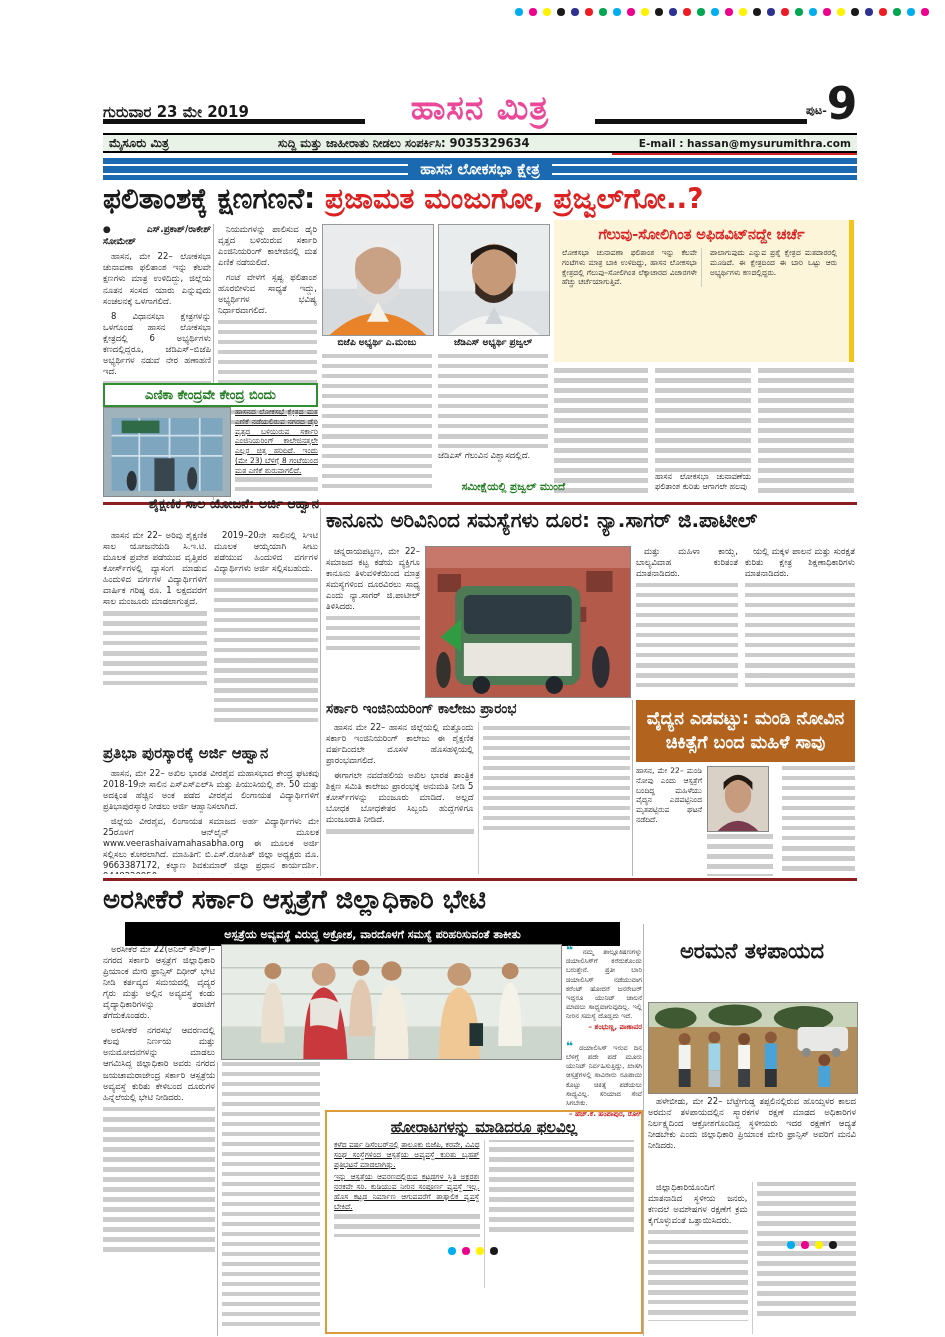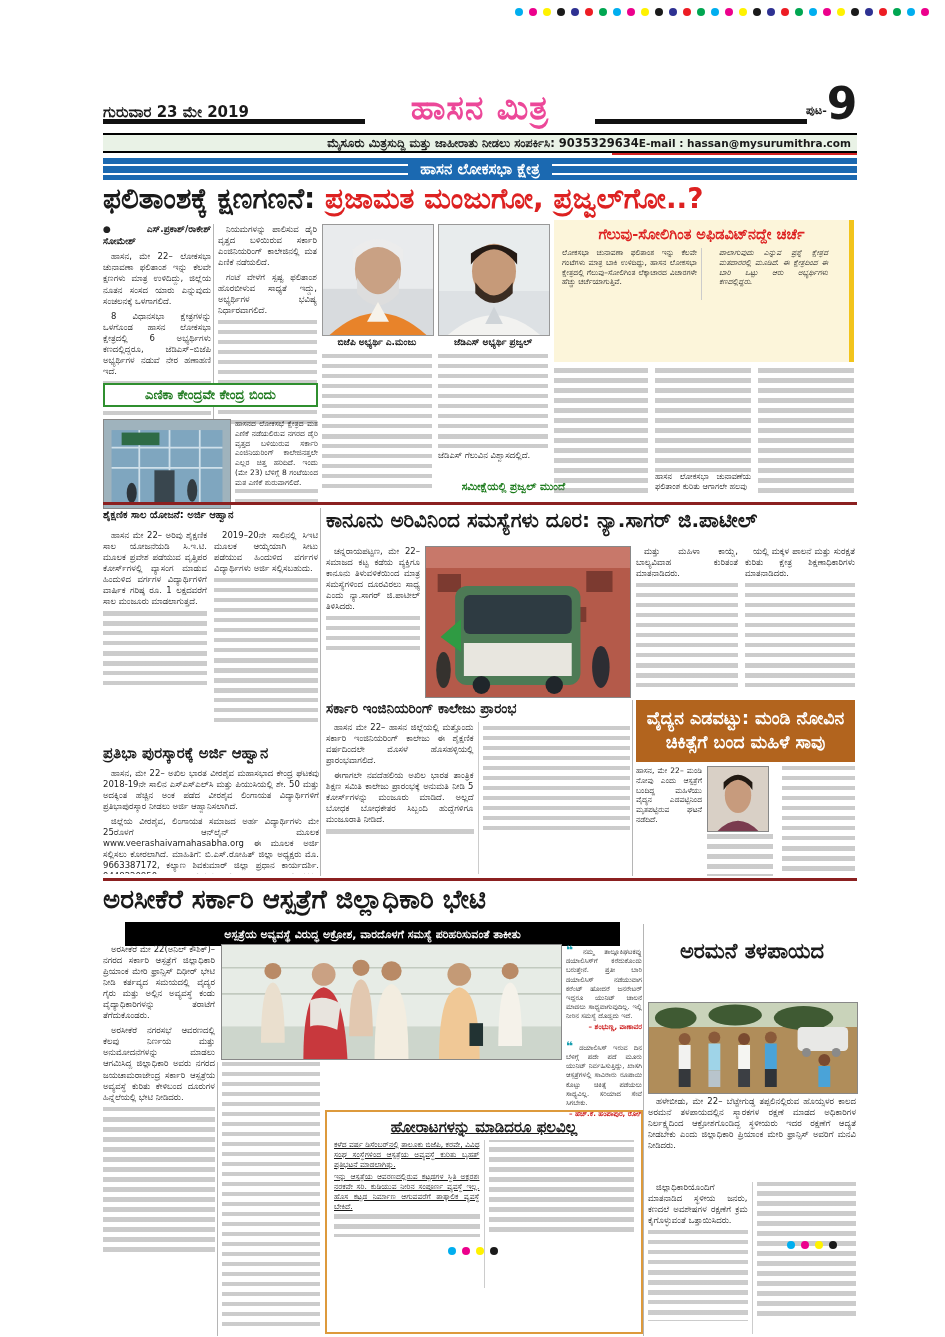--- a/index.html
+++ b/index.html
@@ -76,21 +76,21 @@
 
   <div class="abs b" style="left:103px;top:103px;font-size:15px;">ಗುರುವಾರ 23 ಮೇ 2019</div>
   <div class="abs b masthead ctr" style="left:370px;top:88px;width:220px;">ಹಾಸನ ಮಿತ್ರ</div>
   <div class="abs" style="left:103px;top:119px;width:262px;height:5px;background:#111;"></div>
   <div class="abs" style="left:595px;top:119px;width:212px;height:5px;background:#111;"></div>
   <div class="abs" style="left:806px;top:84px;width:51px;display:flex;align-items:flex-end;">
     <span class="b" style="font-size:11px;padding-bottom:7px;">ಪುಟ-</span>
     <span class="b" style="font-size:44px;line-height:.9;">9</span>
   </div>
 
-  <div class="abs" style="left:103px;top:133px;width:754px;height:20px;background:#e9f2e6;border-top:2px solid #000;border-bottom:2px solid #000;display:flex;align-items:center;justify-content:flex-end;padding:0 6px;box-sizing:border-box;">
+  <div class="abs" style="left:103px;top:133px;width:754px;height:20px;background:#e9f2e6;border-top:2px solid #000;border-bottom:2px solid #000;display:flex;align-items:center;justify-content:space-between;padding:0 6px;box-sizing:border-box;">
     <span class="b" style="font-size:12px;">ಮೈಸೂರು ಮಿತ್ರ</span>
     <span class="b" style="font-size:11.5px;">ಸುದ್ದಿ ಮತ್ತು ಜಾಹೀರಾತು ನೀಡಲು ಸಂಪರ್ಕಿಸಿ: 9035329634</span>
     <span class="b" style="font-size:10.5px;">E-mail : hassan@mysurumithra.com</span>
   </div>
   <div class="abs" style="left:612px;top:153px;width:245px;height:2px;background:#d42222;"></div>
 
   <div class="abs banner" style="left:103px;top:158px;width:754px;height:22px;">
     <span class="deco"></span>
     <span class="b" style="font-size:15px;">ಹಾಸನ ಲೋಕಸಭಾ ಕ್ಷೇತ್ರ</span>
     <span class="deco"></span>
@@ -144,38 +144,38 @@
   <div class="abs body-text" style="left:438px;top:354px;width:110px;height:120px;overflow:hidden;">
     <div class="sim" style="height:96px;"></div>
     <p style="text-indent:0;">ಜೆಡಿಎಸ್ ಗೆಲುವಿನ ವಿಶ್ವಾಸದಲ್ಲಿದೆ.</p>
   </div>
   <div class="abs green-sub" style="left:436px;top:480px;width:155px;">ಸಮೀಕ್ಷೆಯಲ್ಲಿ ಪ್ರಜ್ವಲ್ ಮುಂದೆ</div>
 
   <div class="abs boxed-cream" style="left:554px;top:220px;width:300px;height:142px;">
     <div class="b headline-red ctr" style="font-size:14.5px;margin-bottom:5px;">ಗೆಲುವು-ಸೋಲಿಗಿಂತ ಅಫಿಡವಿಟ್‌ನದ್ದೇ ಚರ್ಚೆ</div>
     <div class="small-text cols2">
       <p style="margin:0 0 3px;">ಲೋಕಸಭಾ ಚುನಾವಣಾ ಫಲಿತಾಂಶ ಇನ್ನು ಕೆಲವೇ ಗಂಟೆಗಳು ಮಾತ್ರ ಬಾಕಿ ಉಳಿದಿದ್ದು, ಹಾಸನ ಲೋಕಸಭಾ ಕ್ಷೇತ್ರದಲ್ಲಿ ಗೆಲುವು–ಸೋಲಿಗಿಂತ ಲೆಕ್ಕಾಚಾರದ ವಿಚಾರಗಳೇ ಹೆಚ್ಚು ಚರ್ಚೆಯಾಗುತ್ತಿವೆ.</p>
-      <p style="margin:13px;font-style:italic;">ಪಾಲಾಗುವುದು ಎನ್ನುವ ಪ್ರಶ್ನೆ ಕ್ಷೇತ್ರದ ಮತದಾರರಲ್ಲಿ ಮೂಡಿದೆ. ಈ ಕ್ಷೇತ್ರದಿಂದ ಈ ಬಾರಿ ಒಟ್ಟು ಆರು ಅಭ್ಯರ್ಥಿಗಳು ಕಣದಲ್ಲಿದ್ದರು.</p>
+      <p style="margin:4px;">ಪಾಲಾಗುವುದು ಎನ್ನುವ ಪ್ರಶ್ನೆ ಕ್ಷೇತ್ರದ ಮತದಾರರಲ್ಲಿ ಮೂಡಿದೆ. ಈ ಕ್ಷೇತ್ರದಿಂದ ಈ ಬಾರಿ ಒಟ್ಟು ಆರು ಅಭ್ಯರ್ಥಿಗಳು ಕಣದಲ್ಲಿದ್ದರು.</p>
     </div>
   </div>
 
   <div class="abs body-text" style="left:554px;top:368px;width:94px;height:132px;overflow:hidden;">
     <div class="sim" style="height:128px;"></div>
   </div>
   <div class="abs body-text" style="left:655px;top:368px;width:96px;height:132px;overflow:hidden;">
     <div class="sim" style="height:104px;"></div>
     <p style="text-indent:0;font-size:8px;">ಹಾಸನ ಲೋಕಸಭಾ ಚುನಾವಣೆಯ ಫಲಿತಾಂಶ ಕುರಿತು ಆಗಾಗಲೇ ಹಲವು</p>
   </div>
   <div class="abs body-text" style="left:758px;top:368px;width:96px;height:132px;overflow:hidden;">
     <div class="sim" style="height:128px;"></div>
   </div>
 
   <div class="abs" style="left:103px;top:383px;width:215px;height:117px;">
     <div class="green-box-head">ಎಣಿಕಾ ಕೇಂದ್ರವೇ ಕೇಂದ್ರ ಬಿಂದು</div>
-    <div style="display:flex;gap:4px;margin-top:12px;">
+    <div style="display:flex;gap:4px;margin-top:0;text-decoration:underline;">
       <div style="width:126px;height:88px;flex:0 0 auto;border:1px solid #888;">
         <svg class="photo" viewBox="0 0 100 70" preserveAspectRatio="none">
           <rect width="100" height="70" fill="#9fb3bd"></rect>
           <rect x="6" y="8" width="88" height="58" fill="#7fa6bf"></rect>
           <g stroke="#cfe0ea" stroke-width="1.4">
             <line x1="6" y1="22" x2="94" y2="22"></line>
               <line x1="6" y1="38" x2="94" y2="38"></line>
             <line x1="28" y1="8" x2="28" y2="66"></line>
               <line x1="52" y1="8" x2="52" y2="66"></line>
               <line x1="76" y1="8" x2="76" y2="66"></line>
@@ -190,21 +190,21 @@
         <span>ಹಾಸನದ ಲೋಕಸಭೆ ಕ್ಷೇತ್ರದ ಮತ ಎಣಿಕೆ ನಡೆಯಲಿರುವ ನಗರದ ಡೈರಿ ವೃತ್ತದ ಬಳಿಯಿರುವ ಸರ್ಕಾರಿ ಎಂಜಿನಿಯರಿಂಗ್ ಕಾಲೇಜಿನತ್ತಲೇ ಎಲ್ಲರ ಚಿತ್ತ ಹರಿದಿದೆ. ಇಂದು (ಮೇ 23) ಬೆಳಿಗ್ಗೆ 8 ಗಂಟೆಯಿಂದ ಮತ ಎಣಿಕೆ ಶುರುವಾಗಲಿದೆ.</span>
         <div class="sim" style="height:14px;margin-top:2px;"></div>
       </div>
     </div>
   </div>
 
   <div class="abs hrule" style="left:103px;top:502px;width:754px;height:3px;"></div>
   <div class="abs vrule" style="left:320px;top:508px;height:368px;"></div>
   <div class="abs vrule" style="left:632px;top:700px;height:176px;"></div>
 
-  <div class="abs b" style="left:103px;top:509px;width:216px;font-size:10px;">ಶೈಕ್ಷಣಿಕ ಸಾಲ ಯೋಜನೆ: ಅರ್ಜಿ ಆಹ್ವಾನ</div>
+  <div class="abs b" style="left:103px;top:496px;width:216px;font-size:13px;text-align:right;">ಶೈಕ್ಷಣಿಕ ಸಾಲ ಯೋಜನೆ: ಅರ್ಜಿ ಆಹ್ವಾನ</div>
   <div class="abs body-text" style="left:103px;top:530px;width:104px;height:210px;overflow:hidden;">
     <p>ಹಾಸನ ಮೇ 22– ಅರಿವು ಶೈಕ್ಷಣಿಕ ಸಾಲ ಯೋಜನೆಯಡಿ ಸಿ.ಇ.ಟಿ. ಮೂಲಕ ಪ್ರವೇಶ ಪಡೆಯುವ ವೃತ್ತಿಪರ ಕೋರ್ಸ್‌ಗಳಲ್ಲಿ ವ್ಯಾಸಂಗ ಮಾಡುವ ಹಿಂದುಳಿದ ವರ್ಗಗಳ ವಿದ್ಯಾರ್ಥಿಗಳಿಗೆ ವಾರ್ಷಿಕ ಗರಿಷ್ಠ ರೂ. 1 ಲಕ್ಷದವರೆಗೆ ಸಾಲ ಮಂಜೂರು ಮಾಡಲಾಗುತ್ತದೆ.</p>
     <div class="sim" style="height:74px;"></div>
   </div>
   <div class="abs body-text" style="left:214px;top:530px;width:104px;height:210px;overflow:hidden;">
     <p>2019–20ನೇ ಸಾಲಿನಲ್ಲಿ ಸಿಇಟಿ ಮೂಲಕ ಆಯ್ಕೆಯಾಗಿ ಸೀಟು ಪಡೆಯುವ ಹಿಂದುಳಿದ ವರ್ಗಗಳ ವಿದ್ಯಾರ್ಥಿಗಳು ಅರ್ಜಿ ಸಲ್ಲಿಸಬಹುದು.</p>
     <div class="sim" style="height:148px;"></div>
   </div>
 
   <div class="abs b" style="left:103px;top:744px;width:216px;font-size:15px;">ಪ್ರತಿಭಾ ಪುರಸ್ಕಾರಕ್ಕೆ ಅರ್ಜಿ ಆಹ್ವಾನ</div>
@@ -309,21 +309,21 @@
           <path d="M163 62 Q163 24 170 23 Q177 24 177 62 Z" fill="#f5f2ea"></path>
         <circle cx="30" cy="16" r="5" fill="#b98a66"></circle>
           <path d="M23 60 Q23 24 30 23 Q37 24 37 60 Z" fill="#eadfce"></path>
       </g>
     </svg>
   </div>
 
   <div class="abs" style="left:566px;top:944px;width:76px;height:112px;">
     <div class="quote-box">
       <span class="quote-mark">❝</span>
-      <span>ನಮ್ಮ ತಾಲ್ಲೂಕಿಘಟಕವ್ನು ಡಯಾಲಿಸಿಸ್‌ಗೆ ಕರೆದುಕೊಂಡು ಬರುತ್ತೇನೆ. ಪ್ರತೀ ಬಾರಿ ಡಯಾಲಿಸಿಸ್ ನಡೆಯುವಾಗ ಕರೆಂಟ್ ಹೋದರೆ ಜನರೇಟರ್ ಇದ್ದರೂ ಯುನಿಟ್ ಚಾಲನೆ ಮಾಡಲು ಸಾಧ್ಯವಾಗುವುದಿಲ್ಲ. ಇಲ್ಲಿ ನೀರಿನ ಸಮಸ್ಯೆ ದೊಡ್ಡದು ಇದೆ.</span>
+      <span>ನಮ್ಮ ತಾಲ್ಲೂಕಿಷಣಗಳ್ನು ಡಯಾಲಿಸಿಸ್‌ಗೆ ಕರೆದುಕೊಂಡು ಬರುತ್ತೇನೆ. ಪ್ರತೀ ಬಾರಿ ಡಯಾಲಿಸಿಸ್ ನಡೆಯುವಾಗ ಕರೆಂಟ್ ಹೋದರೆ ಜನರೇಟರ್ ಇದ್ದರೂ ಯುನಿಟ್ ಚಾಲನೆ ಮಾಡಲು ಸಾಧ್ಯವಾಗುವುದಿಲ್ಲ. ಇಲ್ಲಿ ನೀರಿನ ಸಮಸ್ಯೆ ದೊಡ್ಡದು ಇದೆ.</span>
       <span class="attr">– ಶಂಭುಣ್ಣ, ವಾಣಾವರ</span>
     </div>
     <div class="quote-box">
       <span class="quote-mark">❝</span>
       <span>ಡಯಾಲಿಸಿಸ್ ಇರುವ ದಿನ ಬೆಳಿಗ್ಗೆ ಪದೇ ಪದೆ ಮೂರು ಯುನಿಟ್ ನಿರ್ವಹಿಸುತ್ತಿದ್ದು, ಖಾಸಗಿ ಆಸ್ಪತ್ರೆಗಳಲ್ಲಿ ಸಾವಿರಾರು ರೂಪಾಯಿ ಕೊಟ್ಟು ಚಿಕಿತ್ಸೆ ಪಡೆಯಲು ಸಾಧ್ಯವಿಲ್ಲ. ಸರಿಯಾದ ಸೇವೆ ಸಿಗಬೇಕು.</span>
       <span class="attr">– ಹೆಚ್.ಕೆ. ಹಂಪಾಪುರ, ರೋಗಿ</span>
     </div>
   </div>
 
   <div class="abs vrule" style="left:643px;top:924px;height:412px;"></div>

